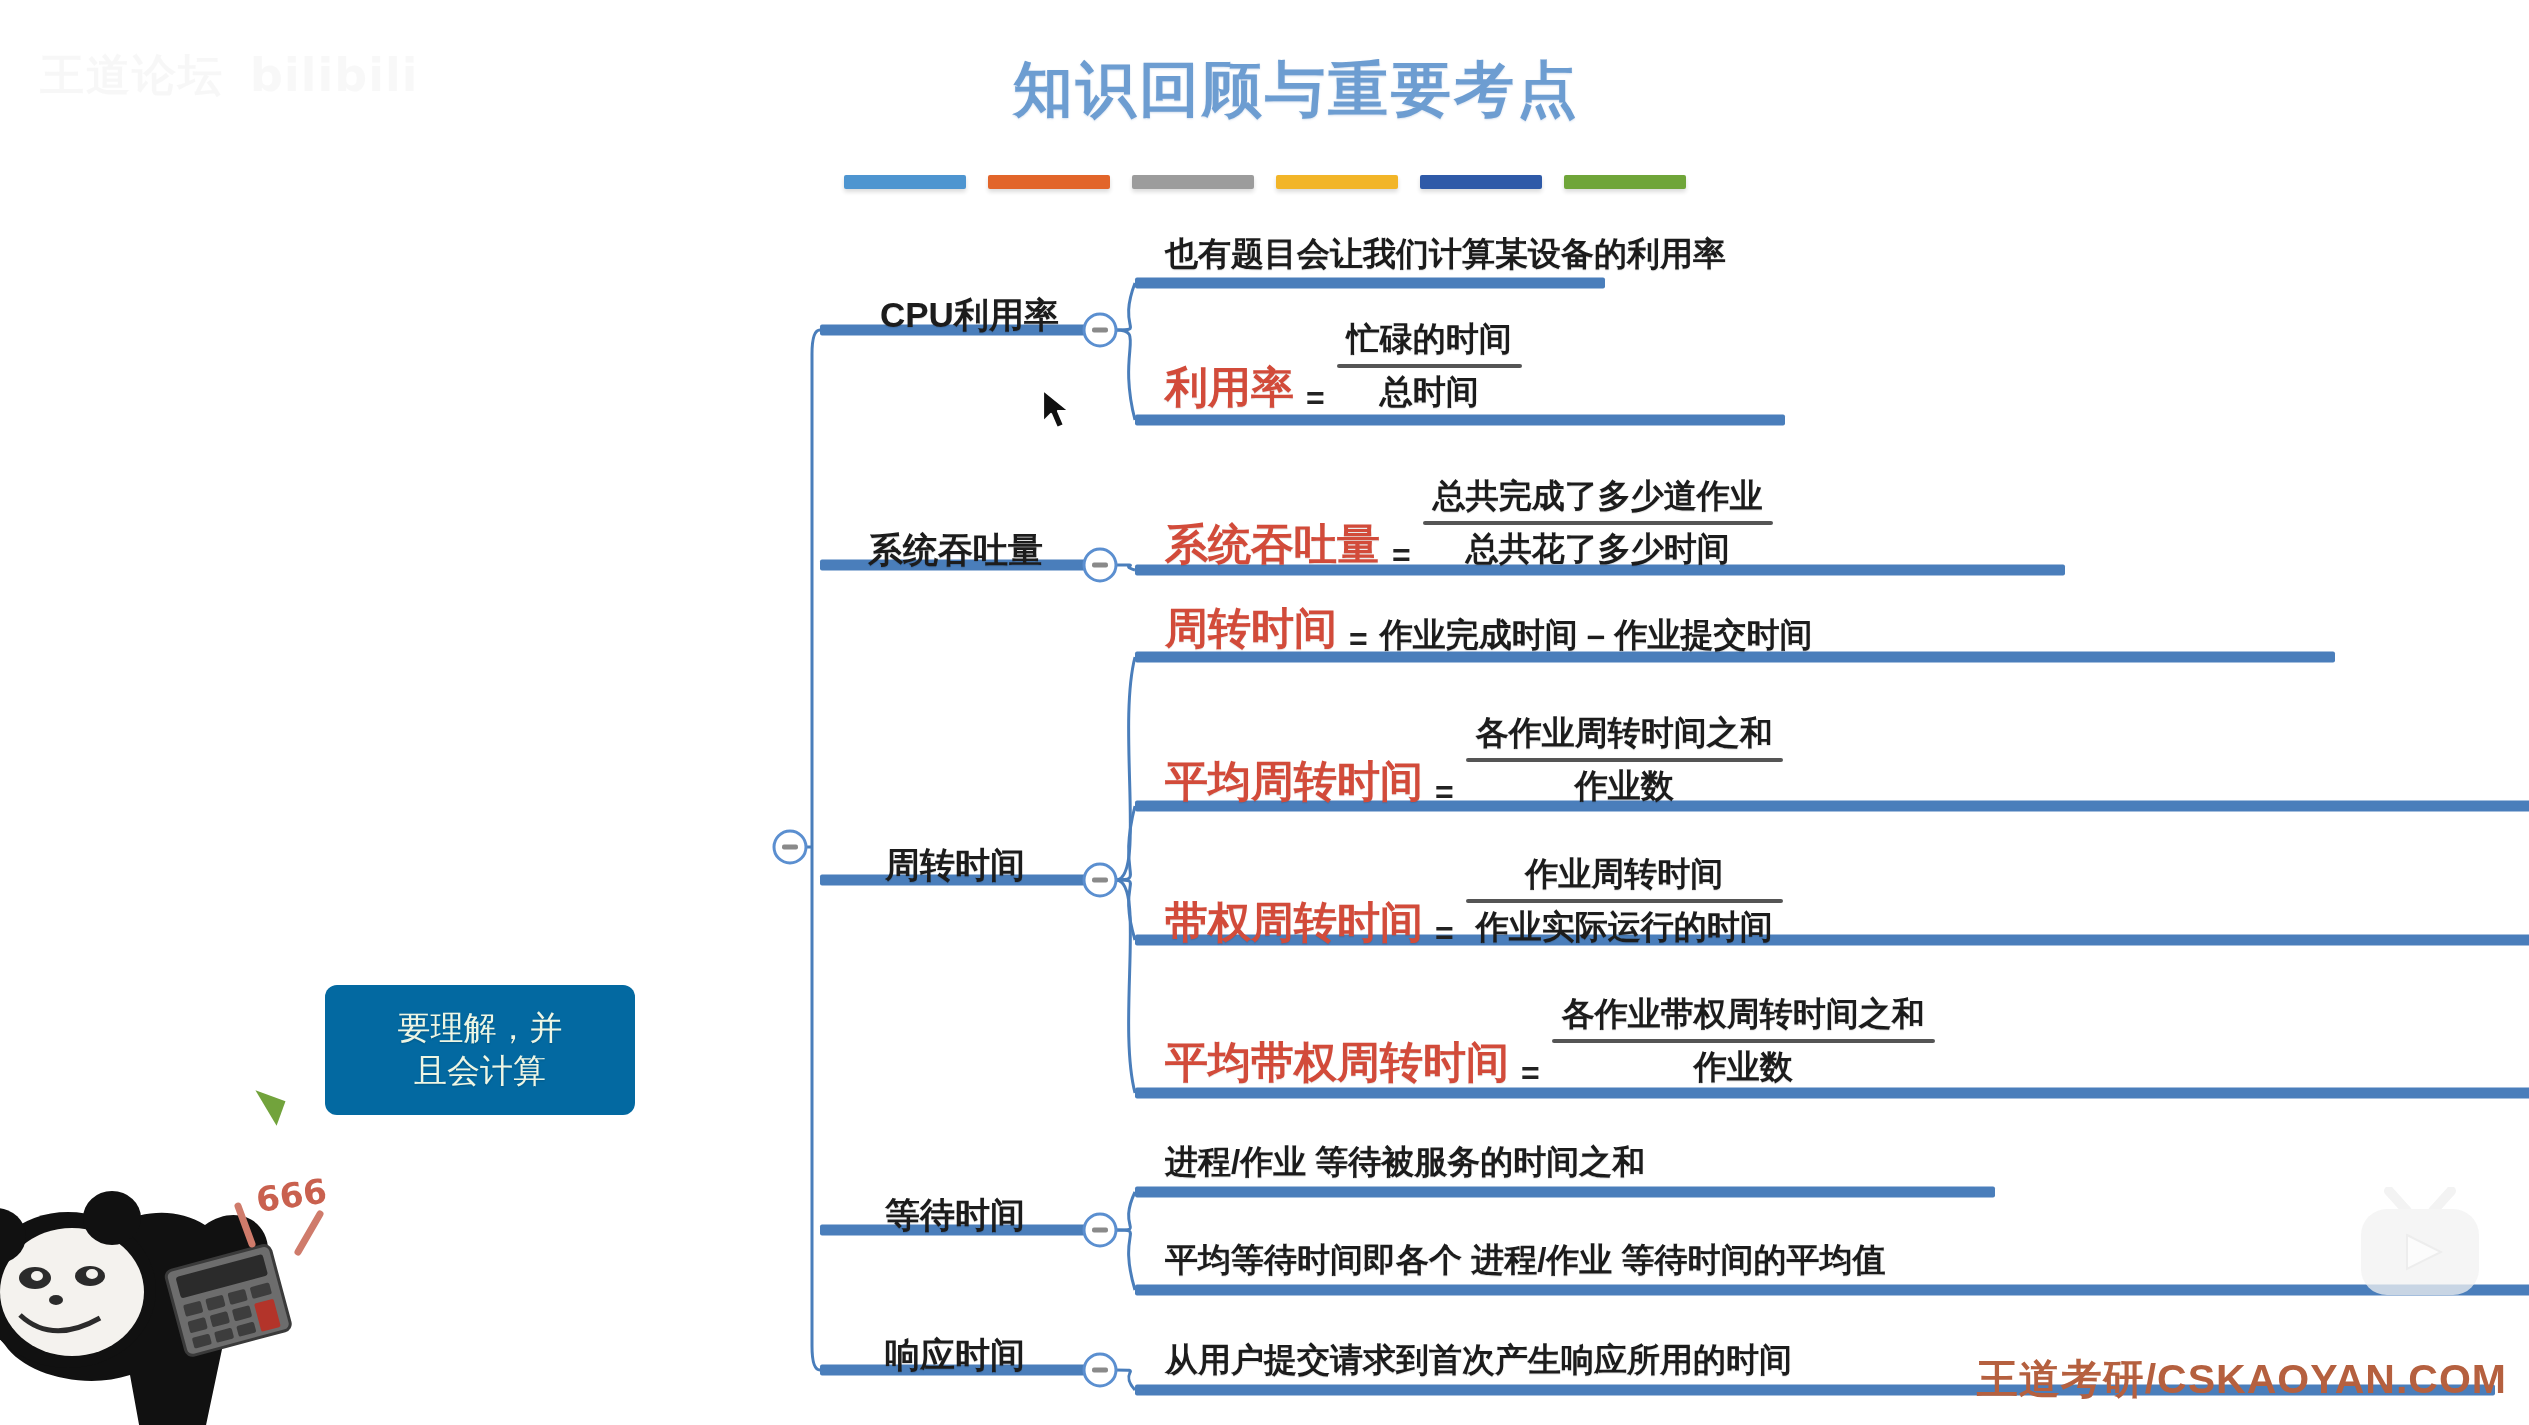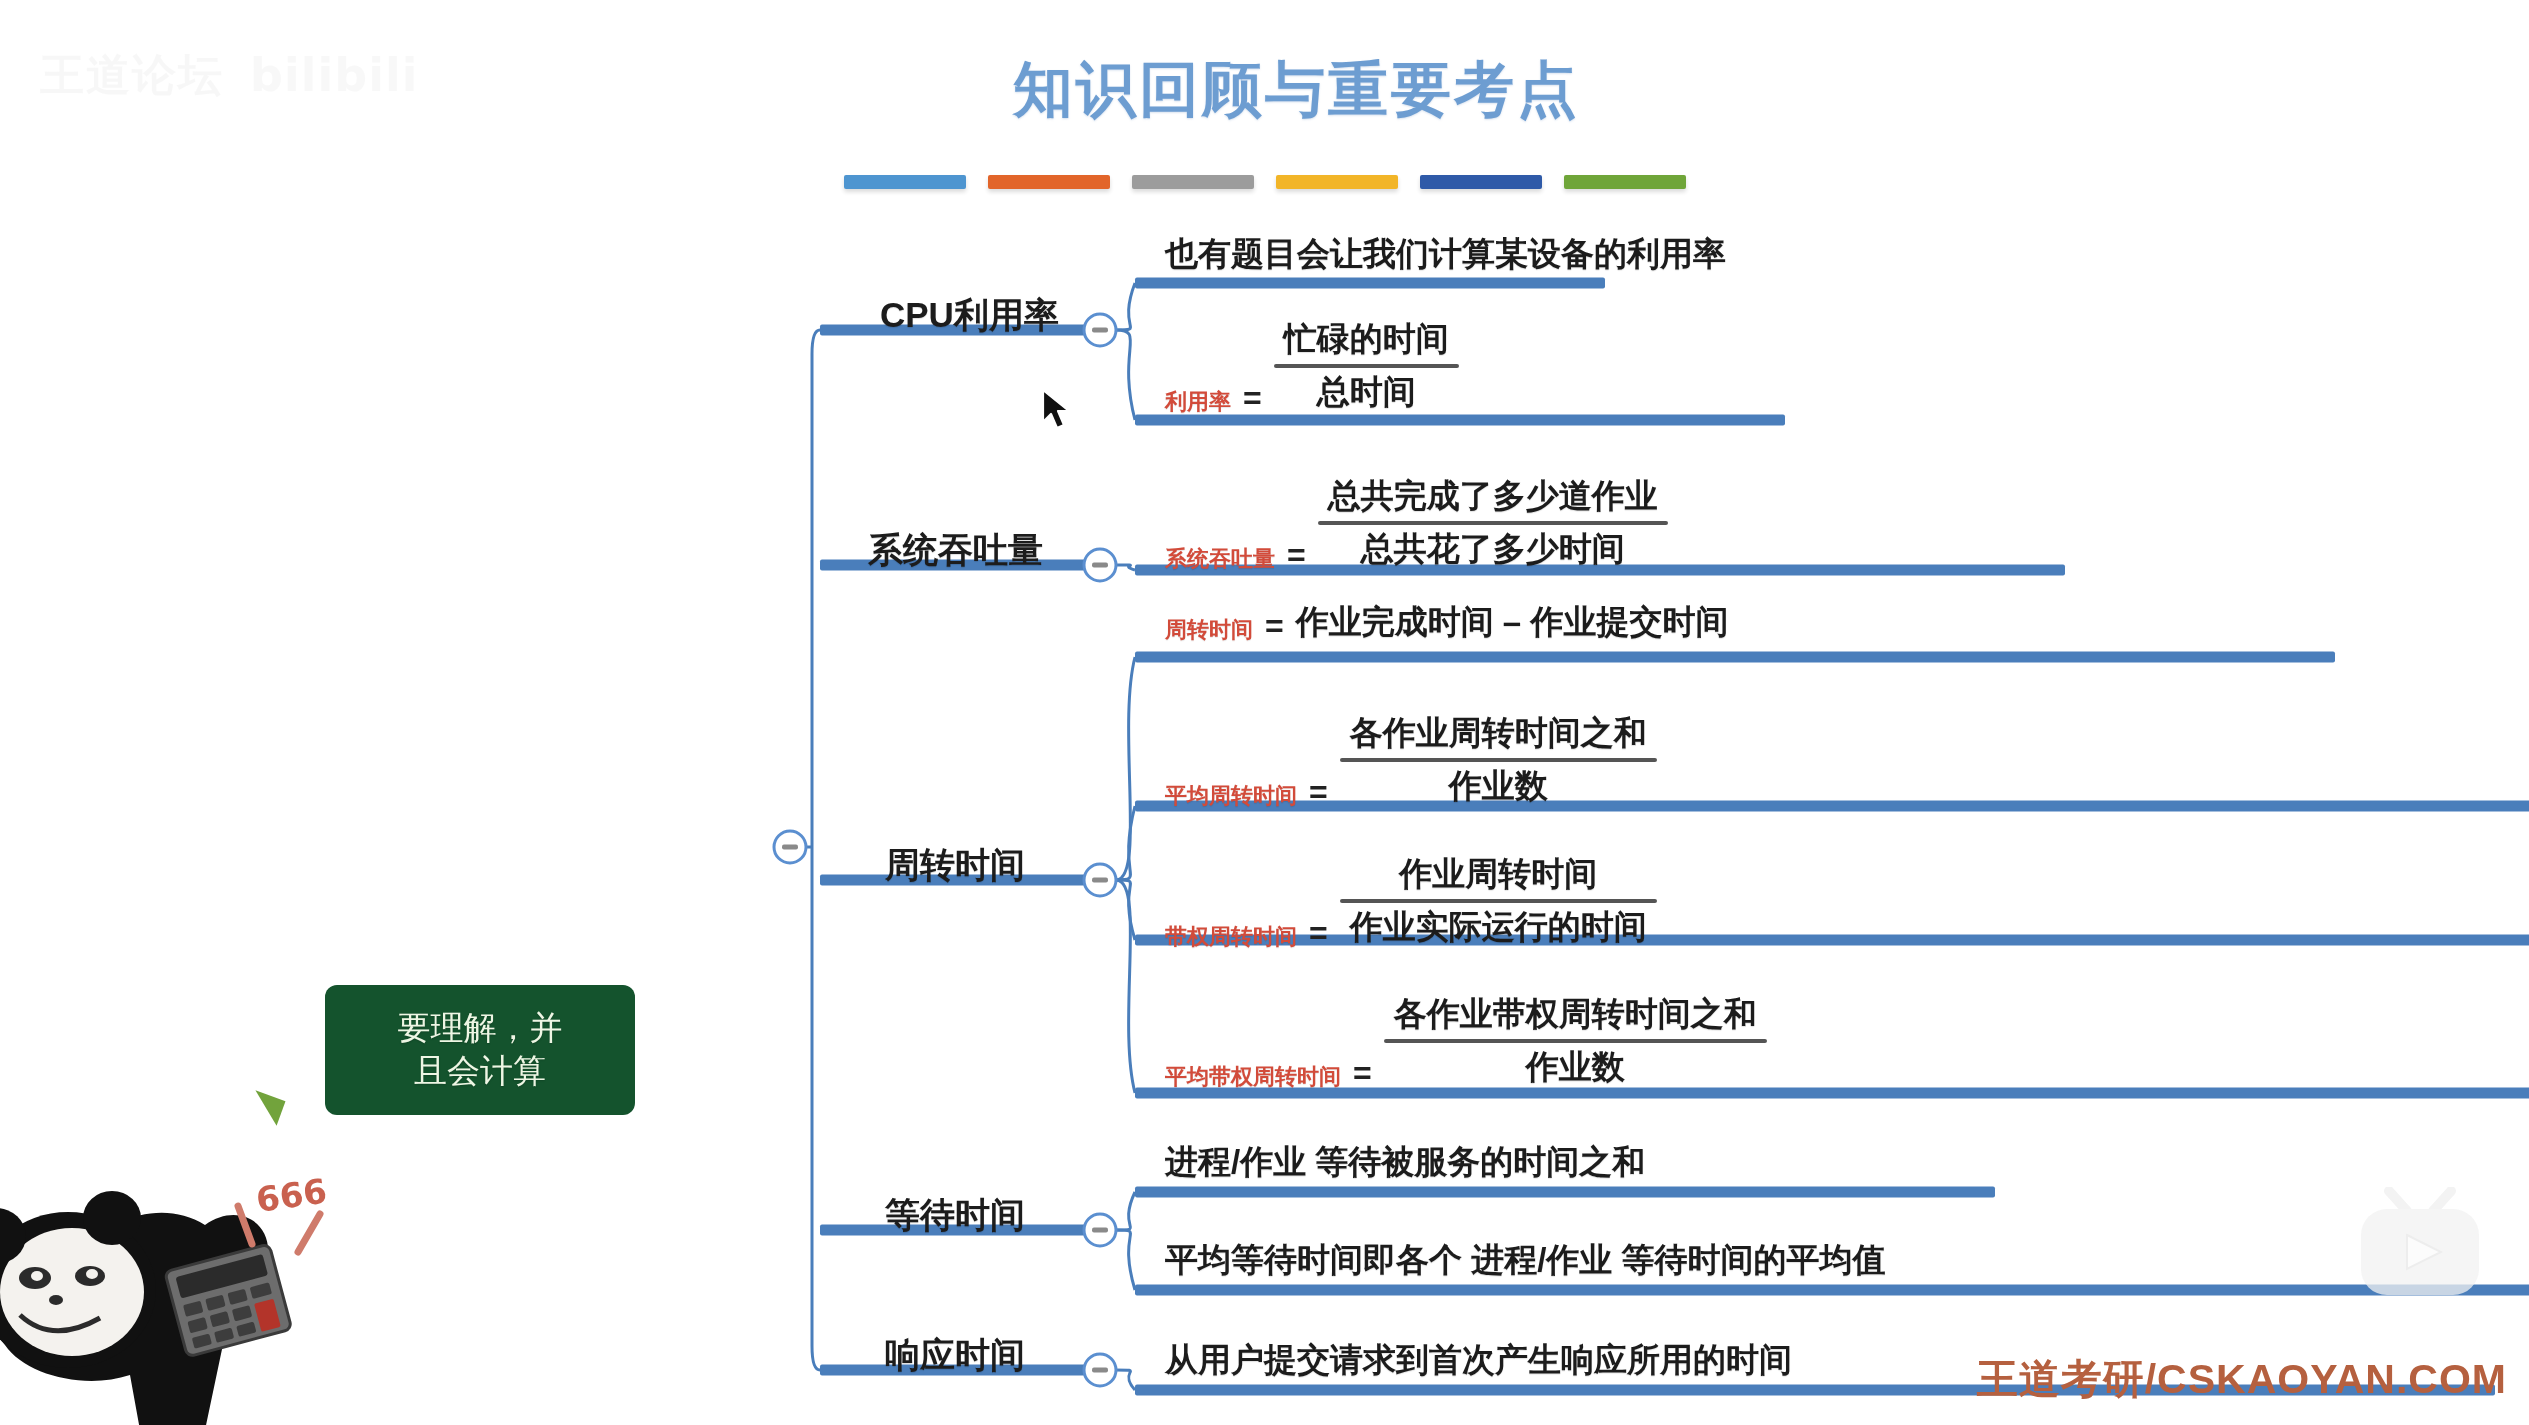--- a/index.html
+++ b/index.html
@@ -48,21 +48,21 @@
   #map{position:absolute;left:0;top:0;width:2529px;height:1425px;}
   #map svg{position:absolute;left:0;top:0;}
   .nodetext{
     position:absolute;white-space:nowrap;
     font-weight:700;color:#1c1c1c;
     text-shadow:0 1px 1px rgba(0,0,0,.13);
   }
   .lvl1{font-size:35px;}
   
   .formula{position:absolute;display:flex;align-items:flex-end;white-space:nowrap;}
-  .formula .lhs{font-size:22px;font-weight:700;color:#d24b3a;
+  .formula .lhs{font-size:43px;font-weight:700;color:#d24b3a;
     text-shadow:0 1px 1px rgba(0,0,0,.10);}
   .formula .eq{font-size:32px;font-weight:700;color:#222;margin:0 12px;}
   .formula .frac{display:inline-flex;flex-direction:column;align-items:center;}
   .formula .frac .num,.formula .frac .den{
     font-size:33px;font-weight:700;color:#1c1c1c;padding:2px 10px;
     text-shadow:0 1px 1px rgba(0,0,0,.12);}
   .formula .frac .bar{height:4px;background:#555;width:100%;border-radius:2px;}
   .formula .plain{font-size:33px;font-weight:700;color:#1c1c1c;
     text-shadow:0 1px 1px rgba(0,0,0,.12);}
   
@@ -72,21 +72,21 @@
     display:flex;align-items:center;justify-content:center;
     box-shadow:0 2px 4px rgba(0,0,0,.12);
   }
   #root-node span{
     font-size:38px;font-weight:700;color:#ffffff;letter-spacing:2px;
     text-shadow:0 1px 2px rgba(0,0,0,.25);
   }
   
   #callout{
     position:absolute;left:325px;top:985px;width:310px;height:130px;
-    background:#14532d;border-radius:12px;
+    background:#0369a1;border-radius:12px;
     display:flex;flex-direction:column;align-items:center;justify-content:center;
   }
   #callout span{
     font-size:33px;color:#eef6e4;line-height:1.30;text-align:center;
     text-shadow:0 1px 2px rgba(0,0,0,.18);
   }
   #callout-tail{
     position:absolute;left:250px;top:1095px;width:0;height:0;
     border-left:32px solid transparent;
     border-top:26px solid #72a33c;

